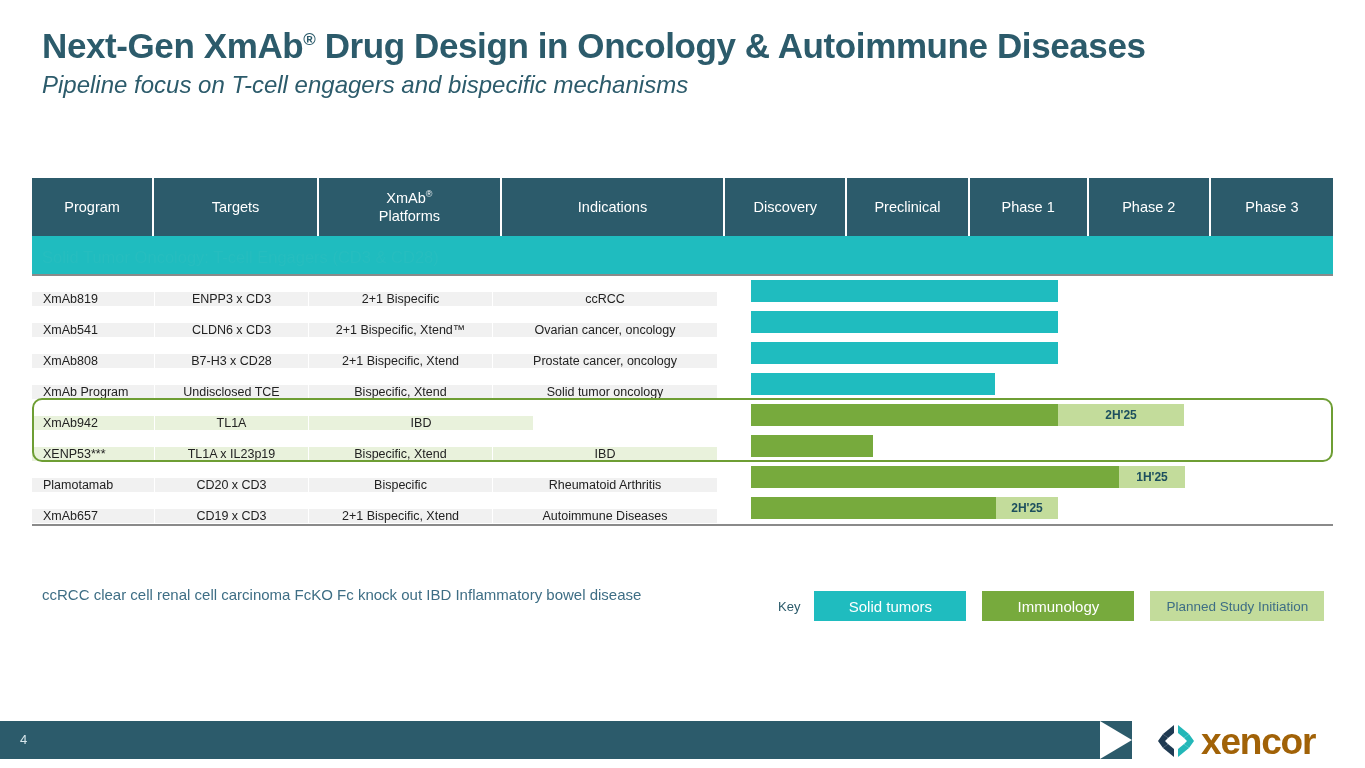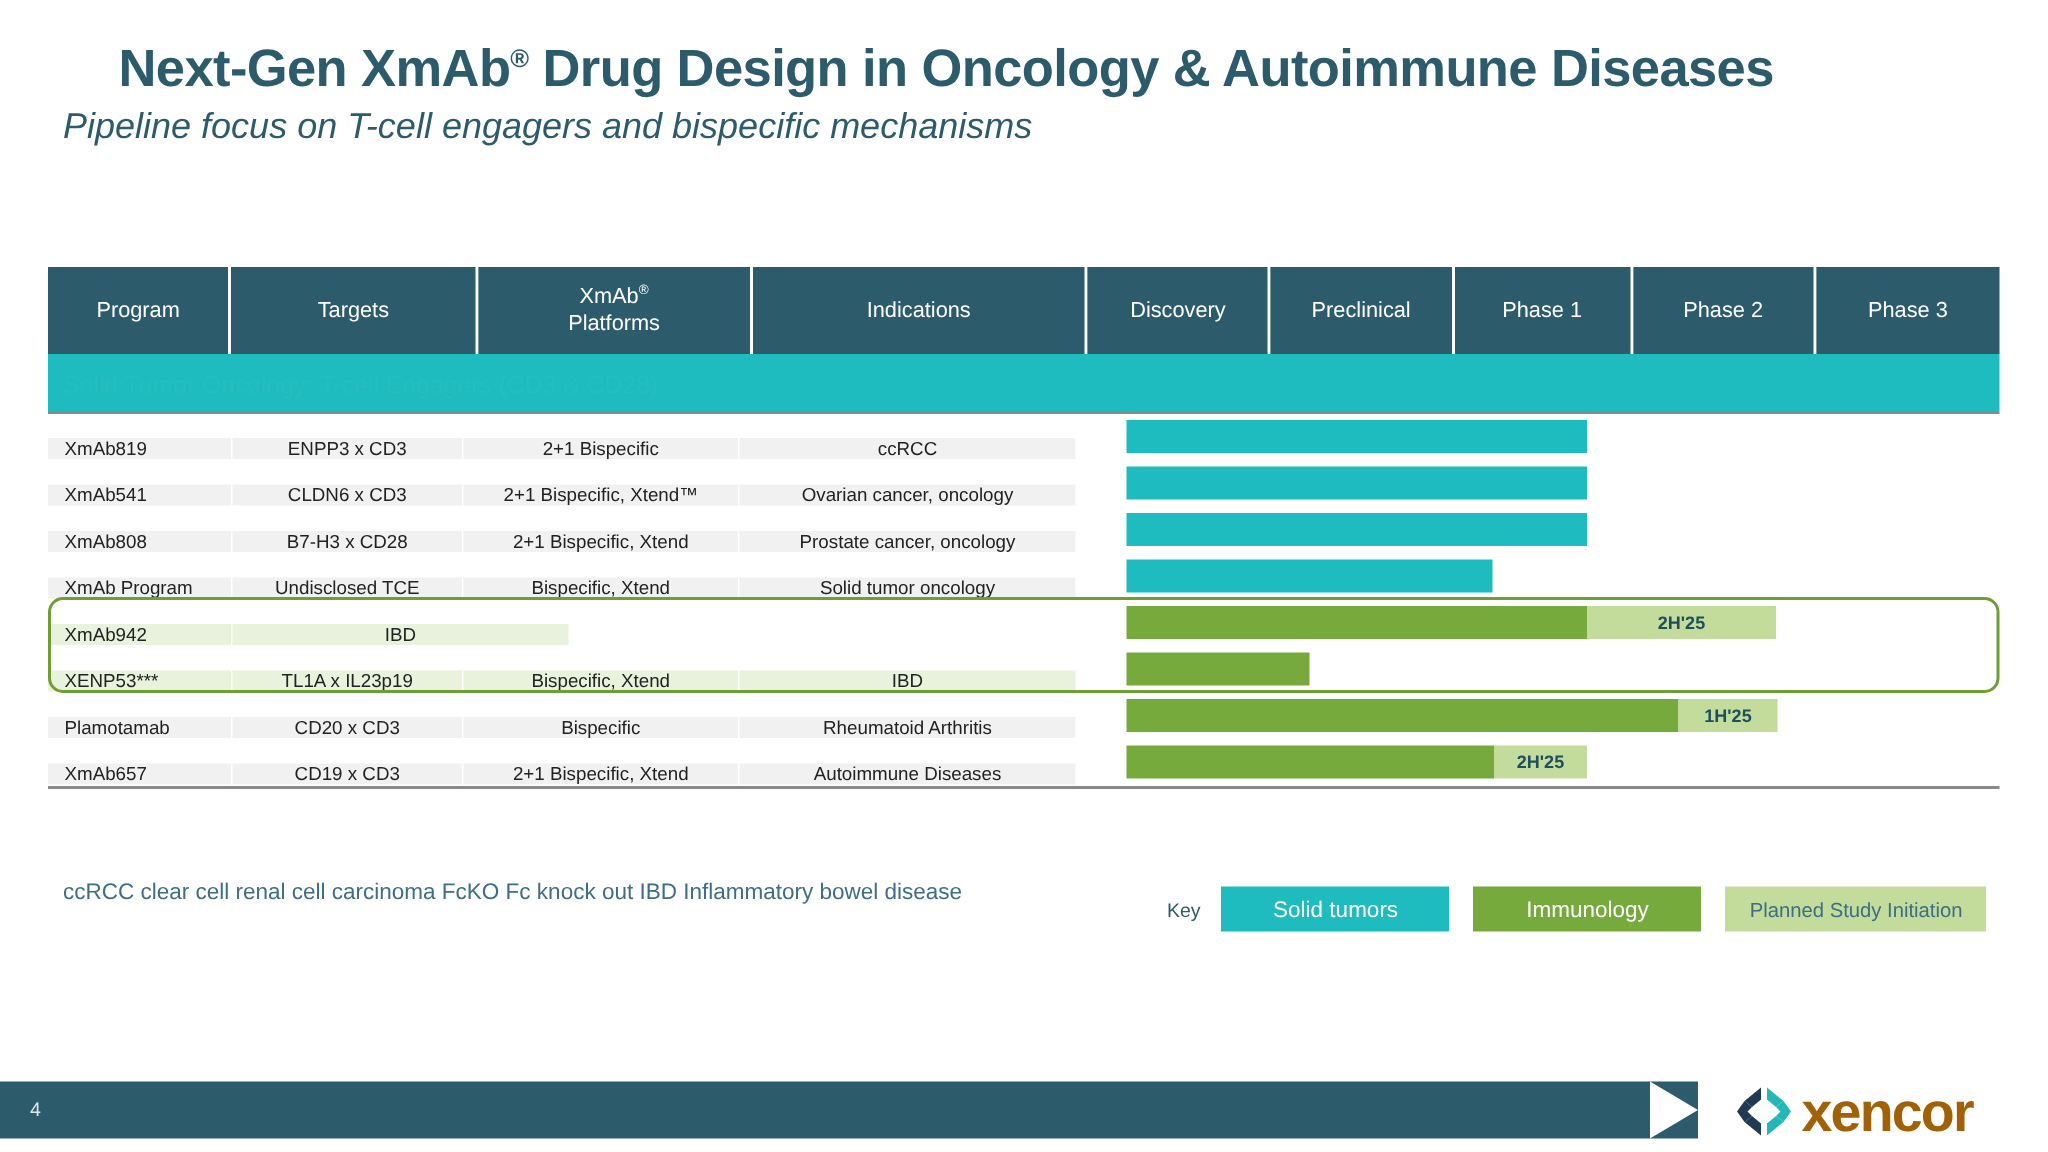--- a/index.html
+++ b/index.html
@@ -5,21 +5,21 @@
   html,body{margin:0;padding:0;}
   body{
     width:1365px;height:768px;background:#ffffff;
     font-family:"Liberation Sans","DejaVu Sans",sans-serif;
     overflow:hidden;position:relative;
   }
   
   .title-wrap{position:absolute;left:42px;top:26px;width:1290px;}
   .main-title{
     font-size:35px;font-weight:bold;color:#2C5B6B;letter-spacing:-0.4px;
-    line-height:1.12;white-space:nowrap;margin-left:37px;
+    line-height:1.12;white-space:nowrap;
   }
   .main-title .reg{font-size:17px;vertical-align:super;font-weight:bold;}
   .subtitle{
     font-size:24px;font-style:italic;color:#2C5B6B;margin-top:6px;
     line-height:1.15;white-space:nowrap;font-weight:400;
   }
 
   
   .table{position:absolute;left:32px;top:178px;width:1301px;}
   .thead{display:flex;height:58px;}
@@ -217,20 +217,21 @@
           <div class="bar" style="left: 104px;">
             <div class="bar-main teal" style="width: 244px;"></div>
           </div>
         </div>
       </div>
     </div>
 
   <div class="group" id="group-1">
       <div class="row green-row">
         <div class="cell left" style="width: 123px;">XmAb942</div>
+        <div class="cell " style="width: 154px;">TL1A</div>
         <div class="cell " style="width: 225px;">IBD</div>
         <div class="cell phase" style="width: 123px;"></div>
         <div class="cell phase" style="width: 123px;"></div>
         <div class="cell phase" style="width: 123px;"></div>
         <div class="cell phase" style="width: 123px;"></div>
         <div class="cell phase" style="width: 123px;"></div>
         <div class="timeline">
           <div class="bar" style="left: 104px;">
             <div class="bar-main grn" style="width: 307px;"></div>
             <div class="bar-plan plan" style="width: 126px;">2H'25</div>

